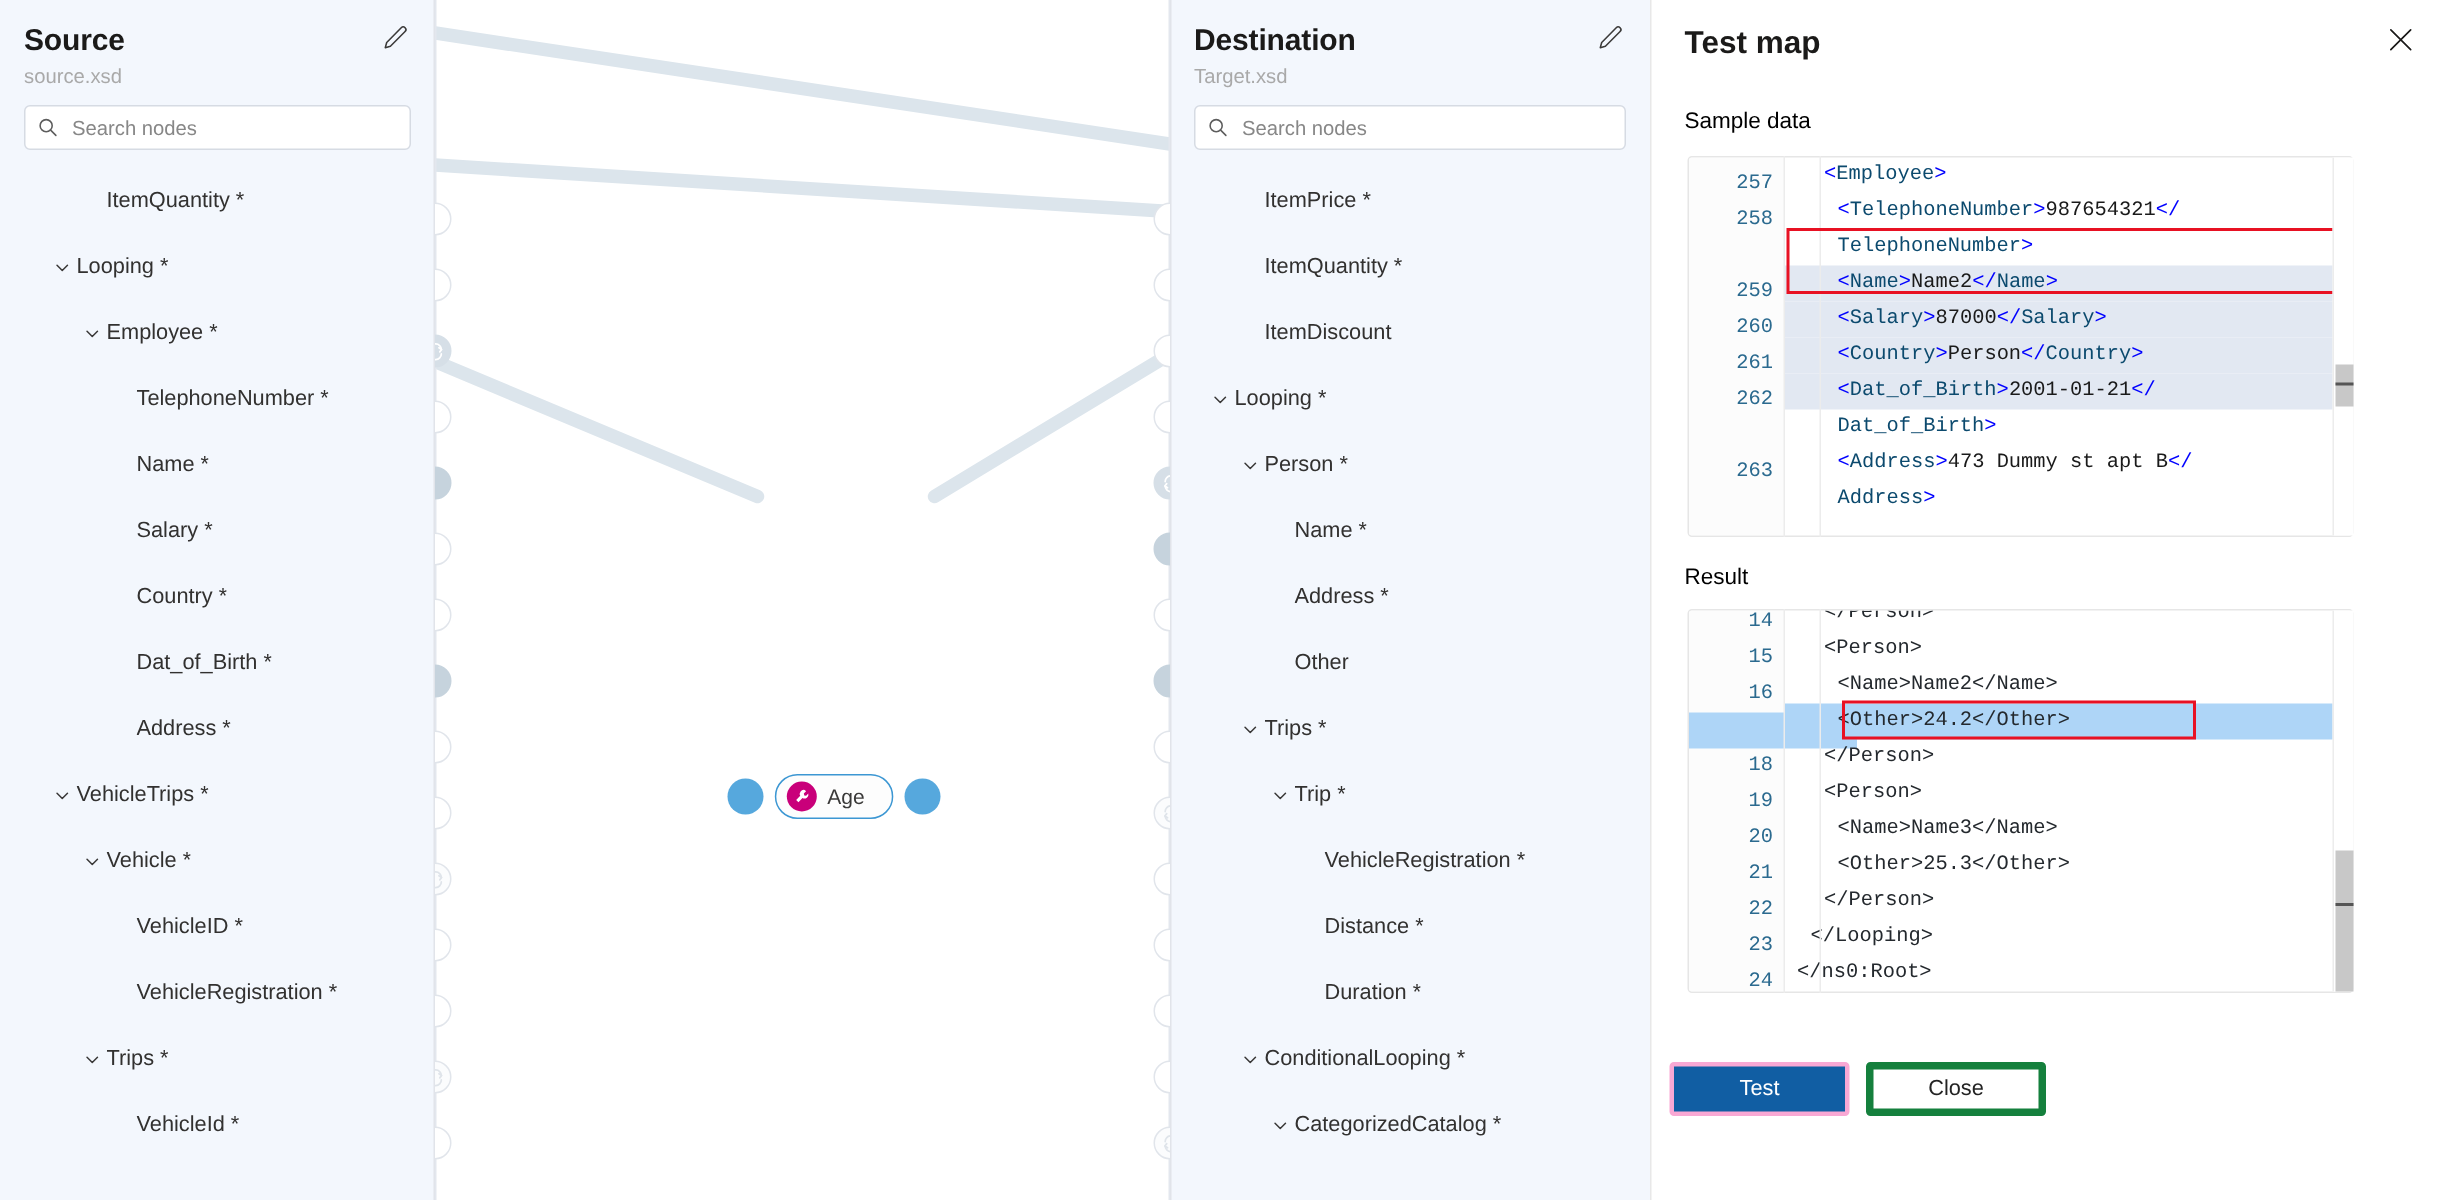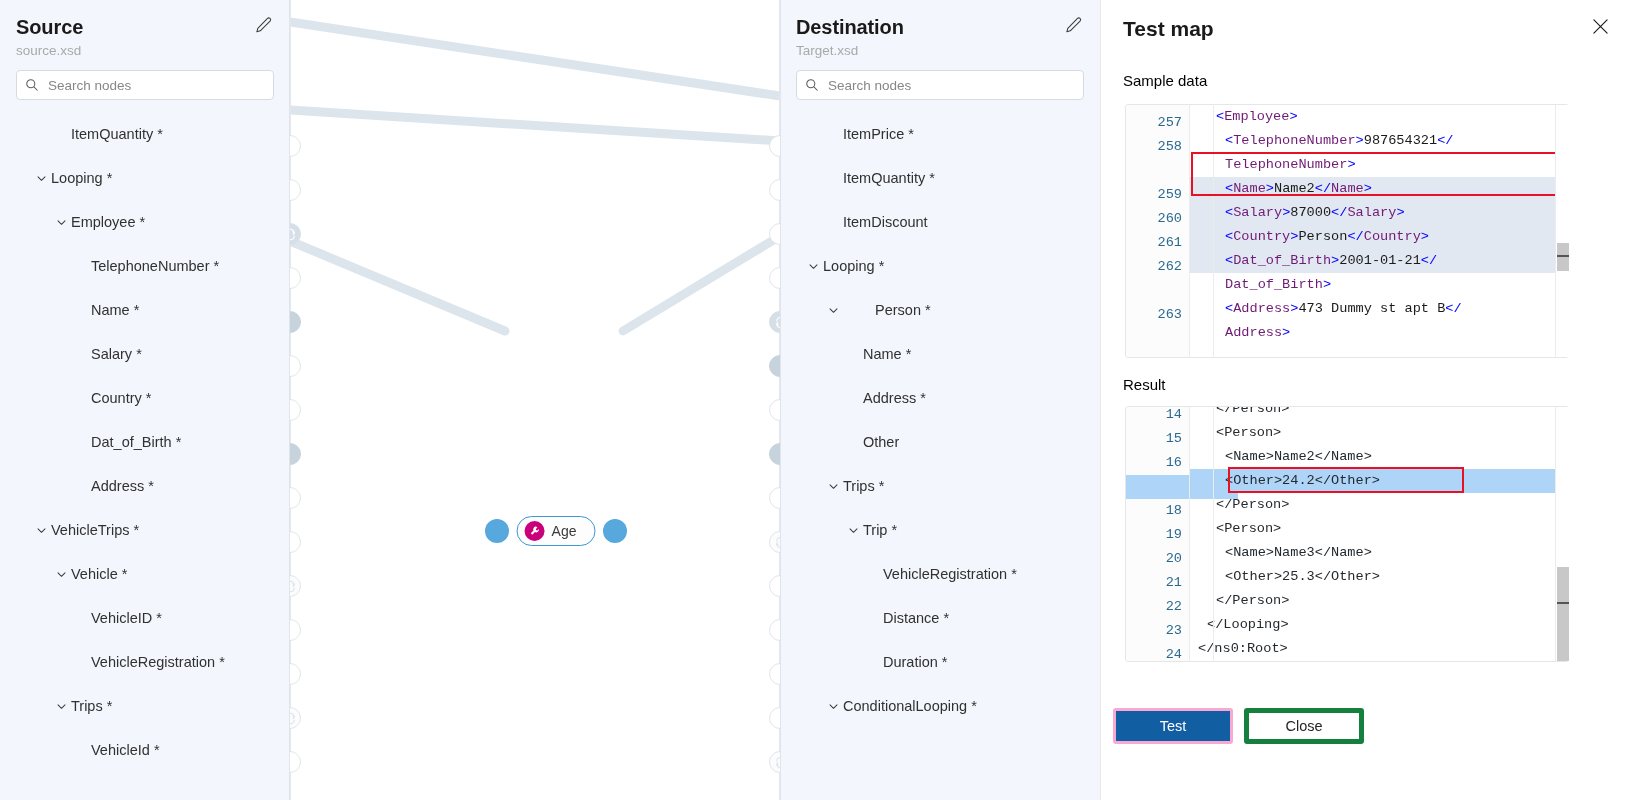--- a/index.html
+++ b/index.html
@@ -143,21 +143,21 @@
   .code-line {
     height: 24px; line-height: 24px;
     font-family: "Liberation Mono", "DejaVu Sans Mono", monospace;
     font-size: 13.6px; white-space: pre;
   }
   .ln {
     position: absolute; right: 8px; width: 60px; text-align: right;
     font-family: "Liberation Mono","DejaVu Sans Mono", monospace;
     font-size: 13.6px; color: #2b6a8f; height: 24px; line-height: 24px;
   }
-  .tok-tag { color: #701a75; }
+  .tok-tag { color: #0c4a6e; }
   .tok-br  { color: #0000ff; }
   .tok-txt { color: #1a1a1a; }
   .plain   { color: #24292e; }
   .hl-row  { background: #e2e8f2; }
   .hl-blue { background: #aed5f7; }
 
   .redbox {
     position: absolute; border: 2px solid #e81123; pointer-events: none;
   }
   .vscroll {
@@ -428,21 +428,21 @@
           <span class="lbl">ItemDiscount</span>
         </div>
         <div class="tree-row" style="padding-left: 26px;">
           <span class="chev">
             <svg width="11" height="11" viewBox="0 0 12 12" fill="none">
               <path d="M2.2 4.2 6 8 9.8 4.2" stroke="#3b3a39" stroke-width="1.1" stroke-linecap="round" stroke-linejoin="round"></path>
             </svg>
           </span>
           <span class="lbl">Looping *</span>
         </div>
-        <div class="tree-row" style="padding-left: 46px; gap: 32px;">
+        <div class="tree-row" style="padding-left: 46px;">
           <span class="chev">
             <svg width="11" height="11" viewBox="0 0 12 12" fill="none">
               <path d="M2.2 4.2 6 8 9.8 4.2" stroke="#3b3a39" stroke-width="1.1" stroke-linecap="round" stroke-linejoin="round"></path>
             </svg>
           </span>
           <span class="lbl">Person *</span>
         </div>
         <div class="tree-row" style="padding-left: 66px;">
           <span class="chev"></span>
           <span class="lbl">Name *</span>
@@ -483,20 +483,28 @@
           <span class="chev"></span>
           <span class="lbl">Duration *</span>
         </div>
         <div class="tree-row" style="padding-left: 46px;">
           <span class="chev">
             <svg width="11" height="11" viewBox="0 0 12 12" fill="none">
               <path d="M2.2 4.2 6 8 9.8 4.2" stroke="#3b3a39" stroke-width="1.1" stroke-linecap="round" stroke-linejoin="round"></path>
             </svg>
           </span>
           <span class="lbl">ConditionalLooping *</span>
+        </div>
+        <div class="tree-row" style="padding-left: 66px;">
+          <span class="chev">
+            <svg width="11" height="11" viewBox="0 0 12 12" fill="none">
+              <path d="M2.2 4.2 6 8 9.8 4.2" stroke="#3b3a39" stroke-width="1.1" stroke-linecap="round" stroke-linejoin="round"></path>
+            </svg>
+          </span>
+          <span class="lbl">CategorizedCatalog *</span>
         </div>
       </div>
   </div>
 
   <div class="testmap">
     <div class="tm-title">Test map</div>
     <button class="tm-close">
       <span>
         <svg width="17" height="17" viewBox="0 0 18 18" fill="none">
           <path d="M2 2 16 16 M16 2 2 16" stroke="#1b1a19" stroke-width="1.2" stroke-linecap="round"></path>

